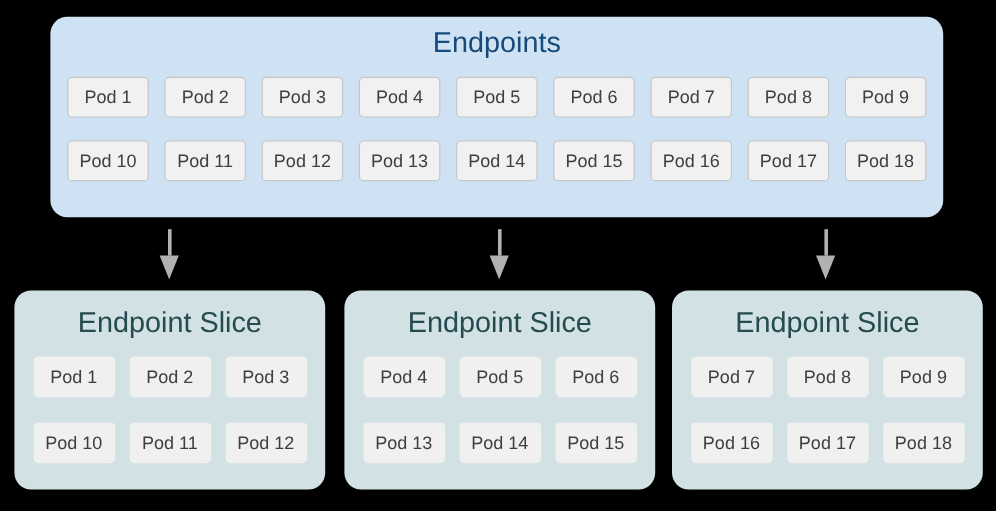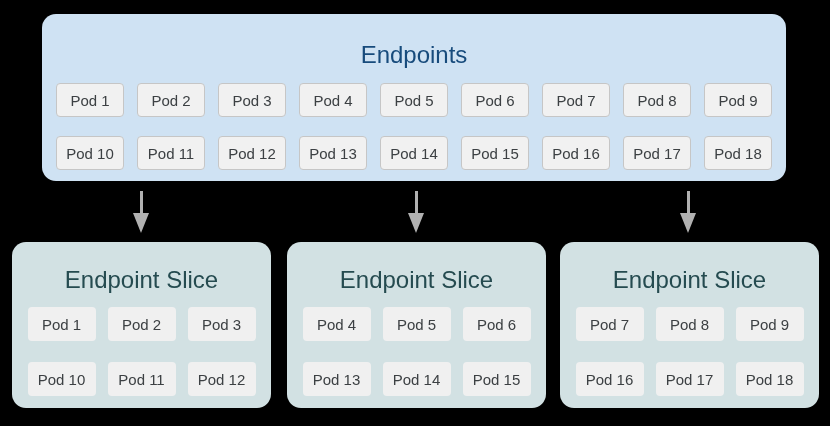--- a/index.html
+++ b/index.html
@@ -20,21 +20,21 @@
     position: absolute;
     left: 42px;
     top: 14px;
     width: 744px;
     height: 167px;
     background: #cfe2f3;
     border-radius: 14px;
     box-sizing: border-box;
   }
   .endpoints-title {
-    padding-top: 27px;
+    padding-top: 8px;
     text-align: center;
     font-size: 24px;
     font-weight: 500;
     color: #174b7c;
     line-height: 28px;
   }
   .pod-row {
     display: flex;
     justify-content: center;
     gap: 13px;
@@ -87,21 +87,21 @@
     width: 259px;
     height: 166px;
     background: #d2e1e3;
     border-radius: 14px;
     box-sizing: border-box;
   }
   .slice-1 { left: 12px; }
   .slice-2 { left: 287px; }
   .slice-3 { left: 560px; }
   .slice-title {
-    padding-top: 24px;
+    padding-top: 14px;
     text-align: center;
     font-size: 24px;
     font-weight: 500;
     color: #254b50;
     line-height: 28px;
   }
   .slice-box .pod-row { gap: 12px; }
   .slice-box .pod-row.row-1 { margin-top: 13px; }
   .slice-box .pod-row.row-2 { margin-top: 21px; }
   .slice-box .pod {

